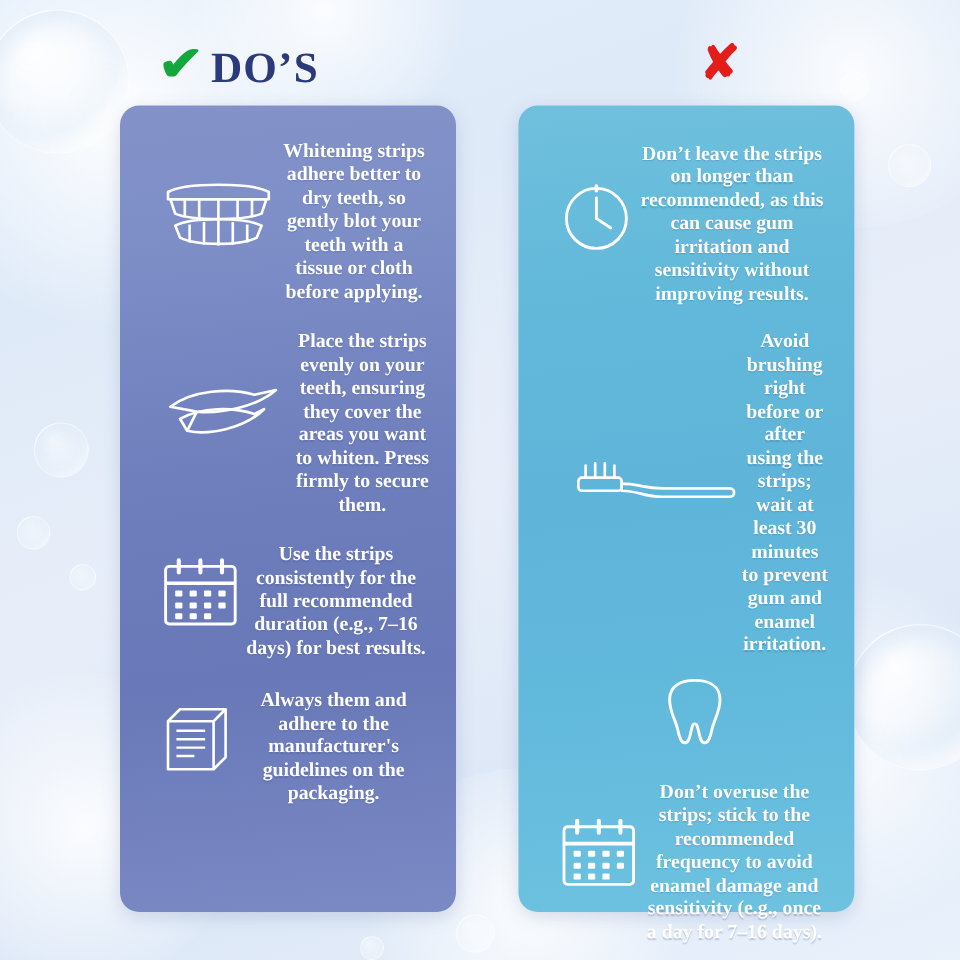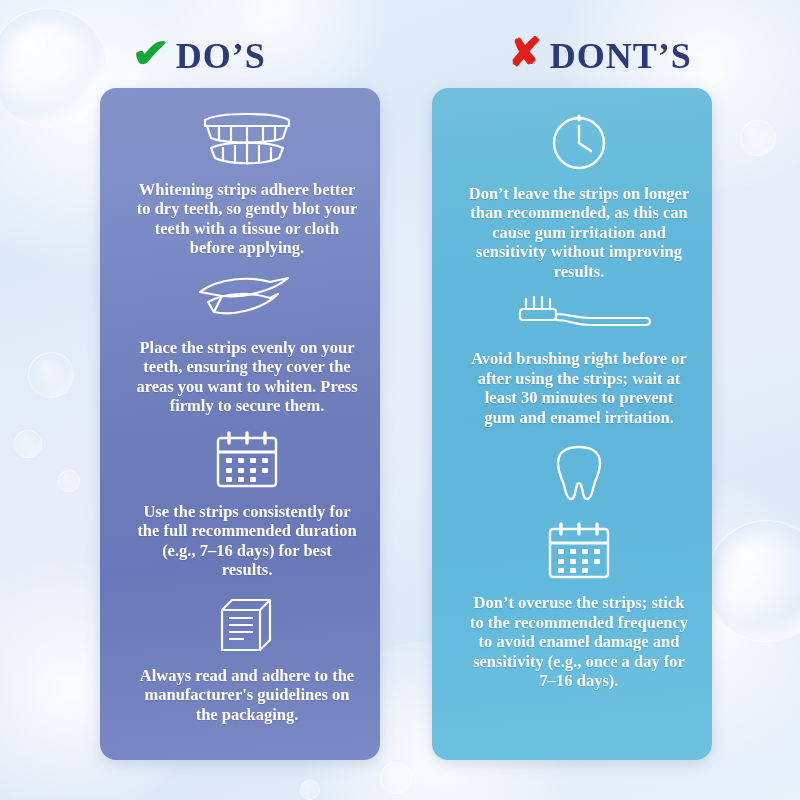--- a/index.html
+++ b/index.html
@@ -87,21 +87,21 @@
   #panel-dos {
     left: 100px;
     background: linear-gradient(175deg, #8393c9 0%, #7d8dc6 18%, #6f7fbd 45%, #6878b8 70%, #7b8ac4 100%);
   }
   #panel-donts {
     left: 432px;
     background: linear-gradient(175deg, #6fc0dd 0%, #63b9da 22%, #5fb5d9 48%, #61b9dc 72%, #6ec2e0 100%);
   }
   .entry {
     display: flex;
-    flex-direction: column;
+    flex-direction: row;
     align-items: center;
     text-align: center;
     margin-left: 14px;
   }
   .icon-wrap {
     display: block;
     margin: 0 auto;
   }
   .entry-text {
     font-family: "Liberation Serif", serif;
@@ -145,21 +145,20 @@
   <div class="soft" style="left:300px; top:640px; width:280px; height:230px;"></div>
   <div class="soft" style="left:150px; top:-90px; width:240px; height:200px;"></div>
 
   <div class="headers">
     <div class="head-col">
       <span class="mark check">✔</span>
       <span class="head-title">DO’S</span>
     </div>
     <div class="head-col">
       <span class="mark cross">✘</span>
-      <span class="head-title">DONT’S</span>
     </div>
   </div>
 
   <div class="panel" id="panel-dos">
 
     <div class="entry e-dos-1">
       <span class="icon-wrap">
         <svg width="96" height="60" viewBox="0 0 96 60" fill="none" stroke="#ffffff" stroke-width="2.2" stroke-linejoin="round">
           <path d="M6 12 C20 4 76 4 90 12 L90 18 L6 18 Z"></path>
           <path d="M8 18 L88 18 L84 30 C70 36 26 36 12 30 Z"></path>
@@ -208,21 +207,21 @@
 
     <div class="entry e-dos-4">
       <span class="icon-wrap">
         <svg width="62" height="58" viewBox="0 0 62 58" fill="none" stroke="#ffffff" stroke-width="2.2" stroke-linejoin="round">
           <path d="M6 14 L44 14 L44 54 L6 54 Z"></path>
           <path d="M6 14 L16 4 L54 4 L44 14"></path>
           <path d="M54 4 L54 44 L44 54"></path>
           <path d="M13 22 L37 22 M13 29 L37 29 M13 36 L37 36 M13 43 L28 43" stroke-width="2"></path>
         </svg>
       </span>
-      <p class="entry-text">Always read and adhere to the manufacturer's guidelines on the packaging.</p>
+      <p class="entry-text">Always them and adhere to the manufacturer's guidelines on the packaging.</p>
     </div>
 
   </div>
 
   <div class="panel" id="panel-donts">
 
     <div class="entry e-dont-1">
       <span class="icon-wrap">
         <svg width="62" height="62" viewBox="0 0 62 62" fill="none" stroke="#ffffff" stroke-width="2.4" stroke-linecap="round">
           <circle cx="31" cy="33" r="25"></circle>

